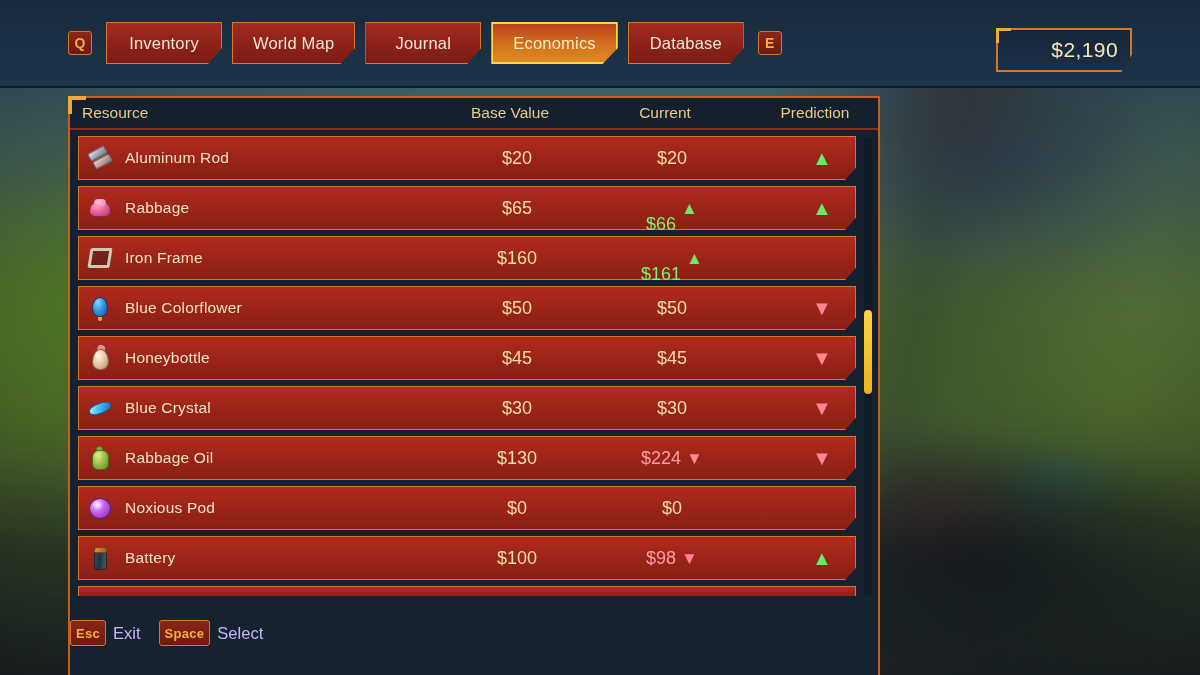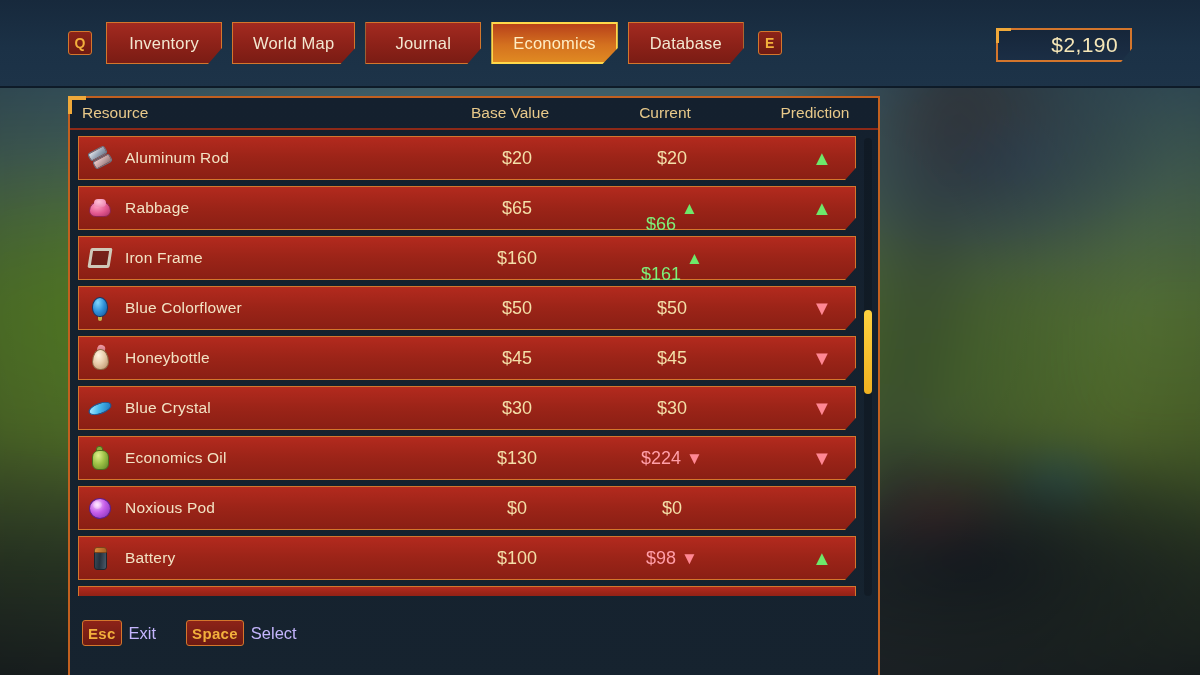--- a/index.html
+++ b/index.html
@@ -121,21 +121,21 @@
     font-size: 14px;
     margin-left: 14px;
     flex: 0 0 auto;
   }
 
   #money {
     position: absolute;
     right: 68px;
     top: 28px;
     width: 136px;
-    height: 34px;
+    height: 44px;
     background: linear-gradient(180deg, #16263a 0%, #1b2e45 100%);
     border: 2px solid #d4762c;
     clip-path: polygon(0 0, 100% 0, 100% 60%, 92% 100%, 0 100%);
     display: flex;
     align-items: center;
     justify-content: flex-end;
     padding-right: 12px;
     color: #f6e7b8;
     font-size: 21px;
     letter-spacing: .4px;
@@ -383,23 +383,22 @@
     top: 620px;
     display: flex;
     align-items: center;
     gap: 18px;
     z-index: 10;
   }
   .hint { display: flex; align-items: center; gap: 7px; }
   .hint .keycap {
     height: 19px;
     padding: 12px 5px;
-    font-size: 15px;
+    font-size: 13px;
     border-radius: 3px;
-    margin-left: 12px;
   }
   .hint-label { color: #c4b5fd; font-size: 16.5px; }
 </style>
 </head>
 <body>
 
 <div id="screen">
 
   <div id="bg"></div>
   <div id="vignette"></div>
@@ -518,21 +517,21 @@
             <div class="cell-current">
               <span class="val-flat">$30</span>
             </div>
             <div class="cell-prediction">
               <span class="arrow arrow-big arrow-down">▼</span>
             </div>
           </div>
           <div class="row">
             <div class="cell-resource">
               <span class="icon-wrap"><span class="ico-oil"><i class="ico n"></i><i class="ico j"></i></span></span>
-              <span class="res-name">Economics Oil</span>
+              <span class="res-name">Rabbage Oil</span>
             </div>
             <div class="cell-base">
               <span>$130</span>
             </div>
             <div class="cell-current">
               <span class="val-down">$224</span>
               <span class="arrow arrow-down">▼</span>
             </div>
             <div class="cell-prediction">
               <span class="arrow arrow-big arrow-down">▼</span>

